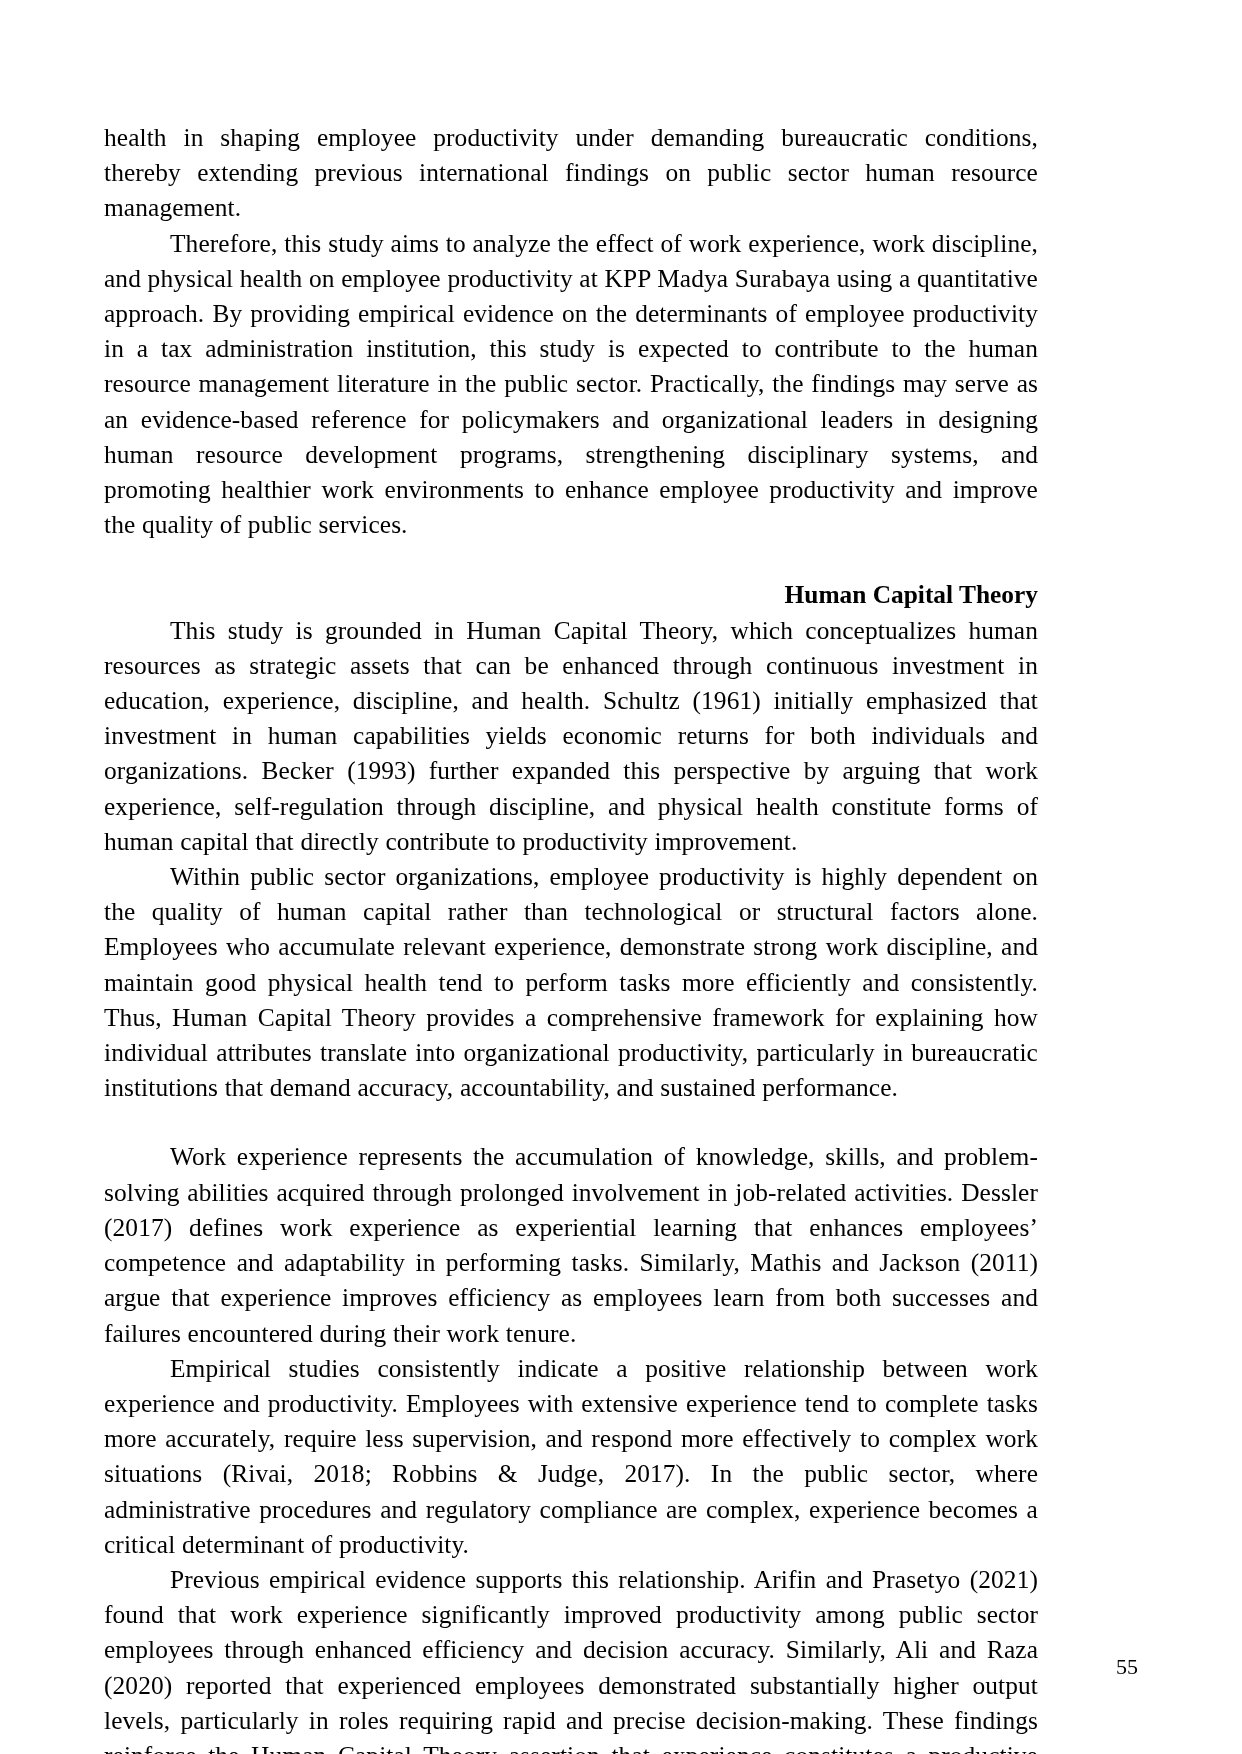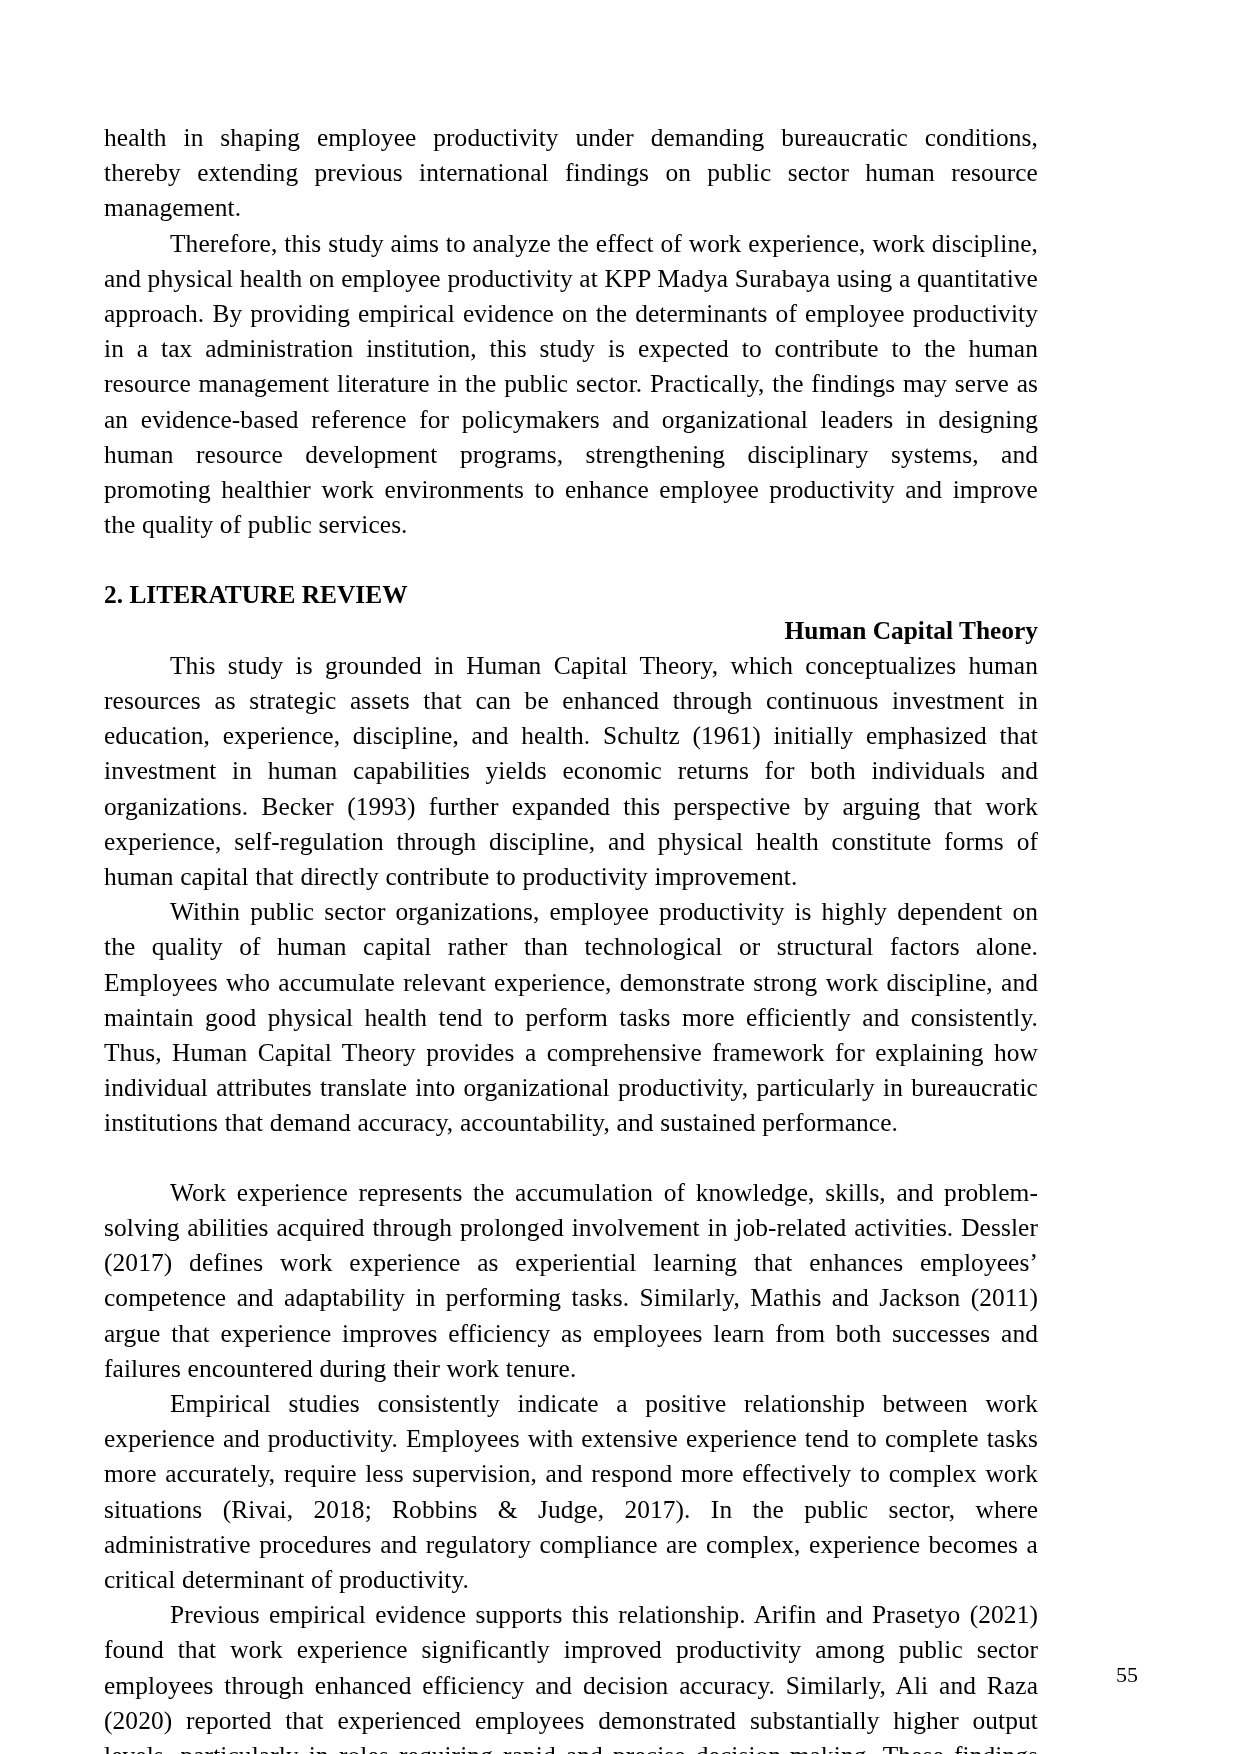--- a/index.html
+++ b/index.html
@@ -50,41 +50,40 @@
   }
   .gap-lg {
     height: 35px;
   }
   .gap-sm {
     height: 34px;
   }
   .page-number {
     position: absolute;
     right: 104px;
-    bottom: 66px;
+    bottom: 74px;
     font-size: 22px;
     line-height: 26px;
     text-align: left;
     font-family: "Liberation Serif", "DejaVu Serif", serif;
     margin-top: 7px;
   }
 </style>
 </head>
 <body>
 
 <div class="page">
   <div class="body-col">
 
     <p class="para">health in shaping employee productivity under demanding bureaucratic conditions, thereby extending previous international findings on public sector human resource management.</p>
 
     <p class="para indent">Therefore, this study aims to analyze the effect of work experience, work discipline, and physical health on employee productivity at KPP Madya Surabaya using a quantitative approach. By providing empirical evidence on the determinants of employee productivity in a tax administration institution, this study is expected to contribute to the human resource management literature in the public sector. Practically, the findings may serve as an evidence-based reference for policymakers and organizational leaders in designing human resource development programs, strengthening disciplinary systems, and promoting healthier work environments to enhance employee productivity and improve the quality of public services.</p>
 
     <div class="gap-lg"></div>
 
-    <h2 class="sec-heading">2.  LITERATURE REVIEW</h2>
 
     <h3 class="sub-heading">Human Capital Theory</h3>
 
     <p class="para indent">This study is grounded in Human Capital Theory, which conceptualizes human resources as strategic assets that can be enhanced through continuous investment in education, experience, discipline, and health. Schultz (1961) initially emphasized that investment in human capabilities yields economic returns for both individuals and organizations. Becker (1993) further expanded this perspective by arguing that work experience, self-regulation through discipline, and physical health constitute forms of human capital that directly contribute to productivity improvement.</p>
 
     <p class="para indent">Within public sector organizations, employee productivity is highly dependent on the quality of human capital rather than technological or structural factors alone. Employees who accumulate relevant experience, demonstrate strong work discipline, and maintain good physical health tend to perform tasks more efficiently and consistently. Thus, Human Capital Theory provides a comprehensive framework for explaining how individual attributes translate into organizational productivity, particularly in bureaucratic institutions that demand accuracy, accountability, and sustained performance.</p>
 
     <div class="gap-sm"></div>
 
 

